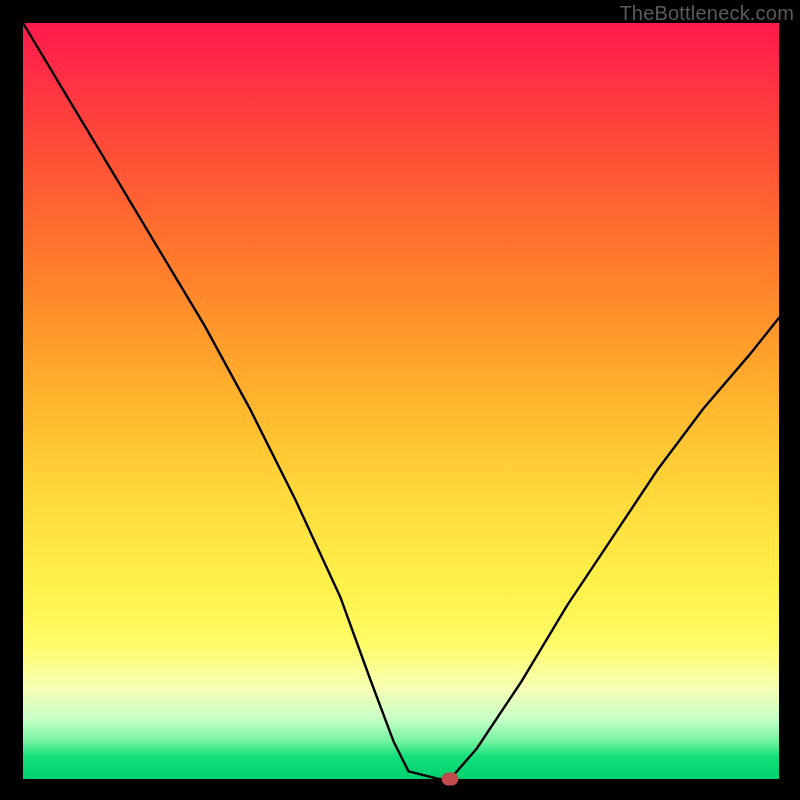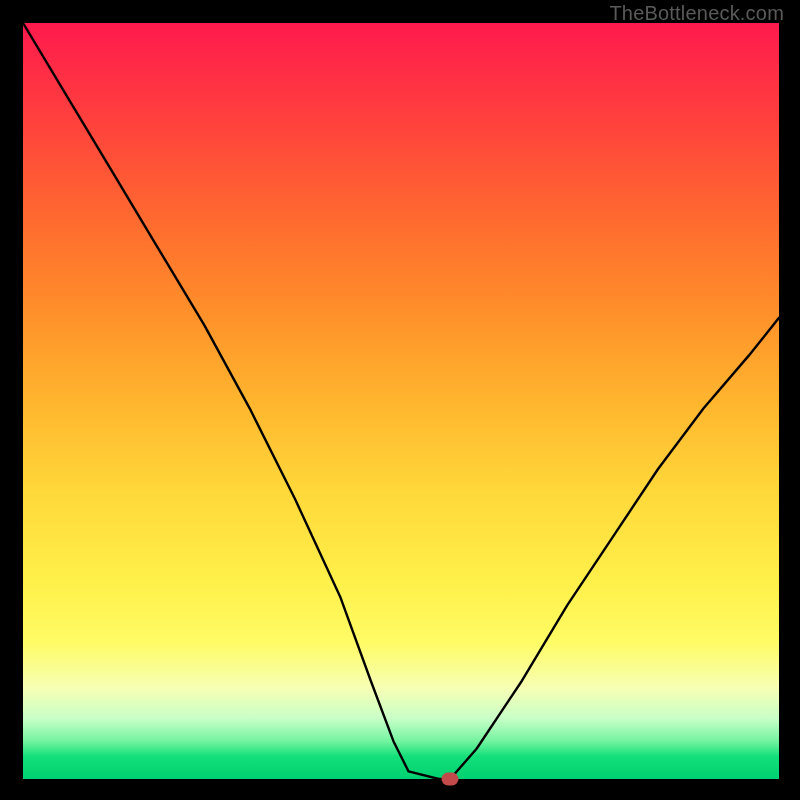--- a/index.html
+++ b/index.html
@@ -51,21 +51,21 @@
     position: absolute;
     width: 17px;
     height: 13px;
     border-radius: 7px;
     background: #c24a4a;
     transform: translate(-50%, -50%);
   }
   .watermark {
     position: absolute;
     top: 2px;
-    right: 16px;
+    right: 6px;
     color: #5a5a5a;
     font-size: 20px;
     letter-spacing: 0.2px;
     user-select: none;
   }
 </style>
 </head>
 <body>
 
 <div class="stage">

